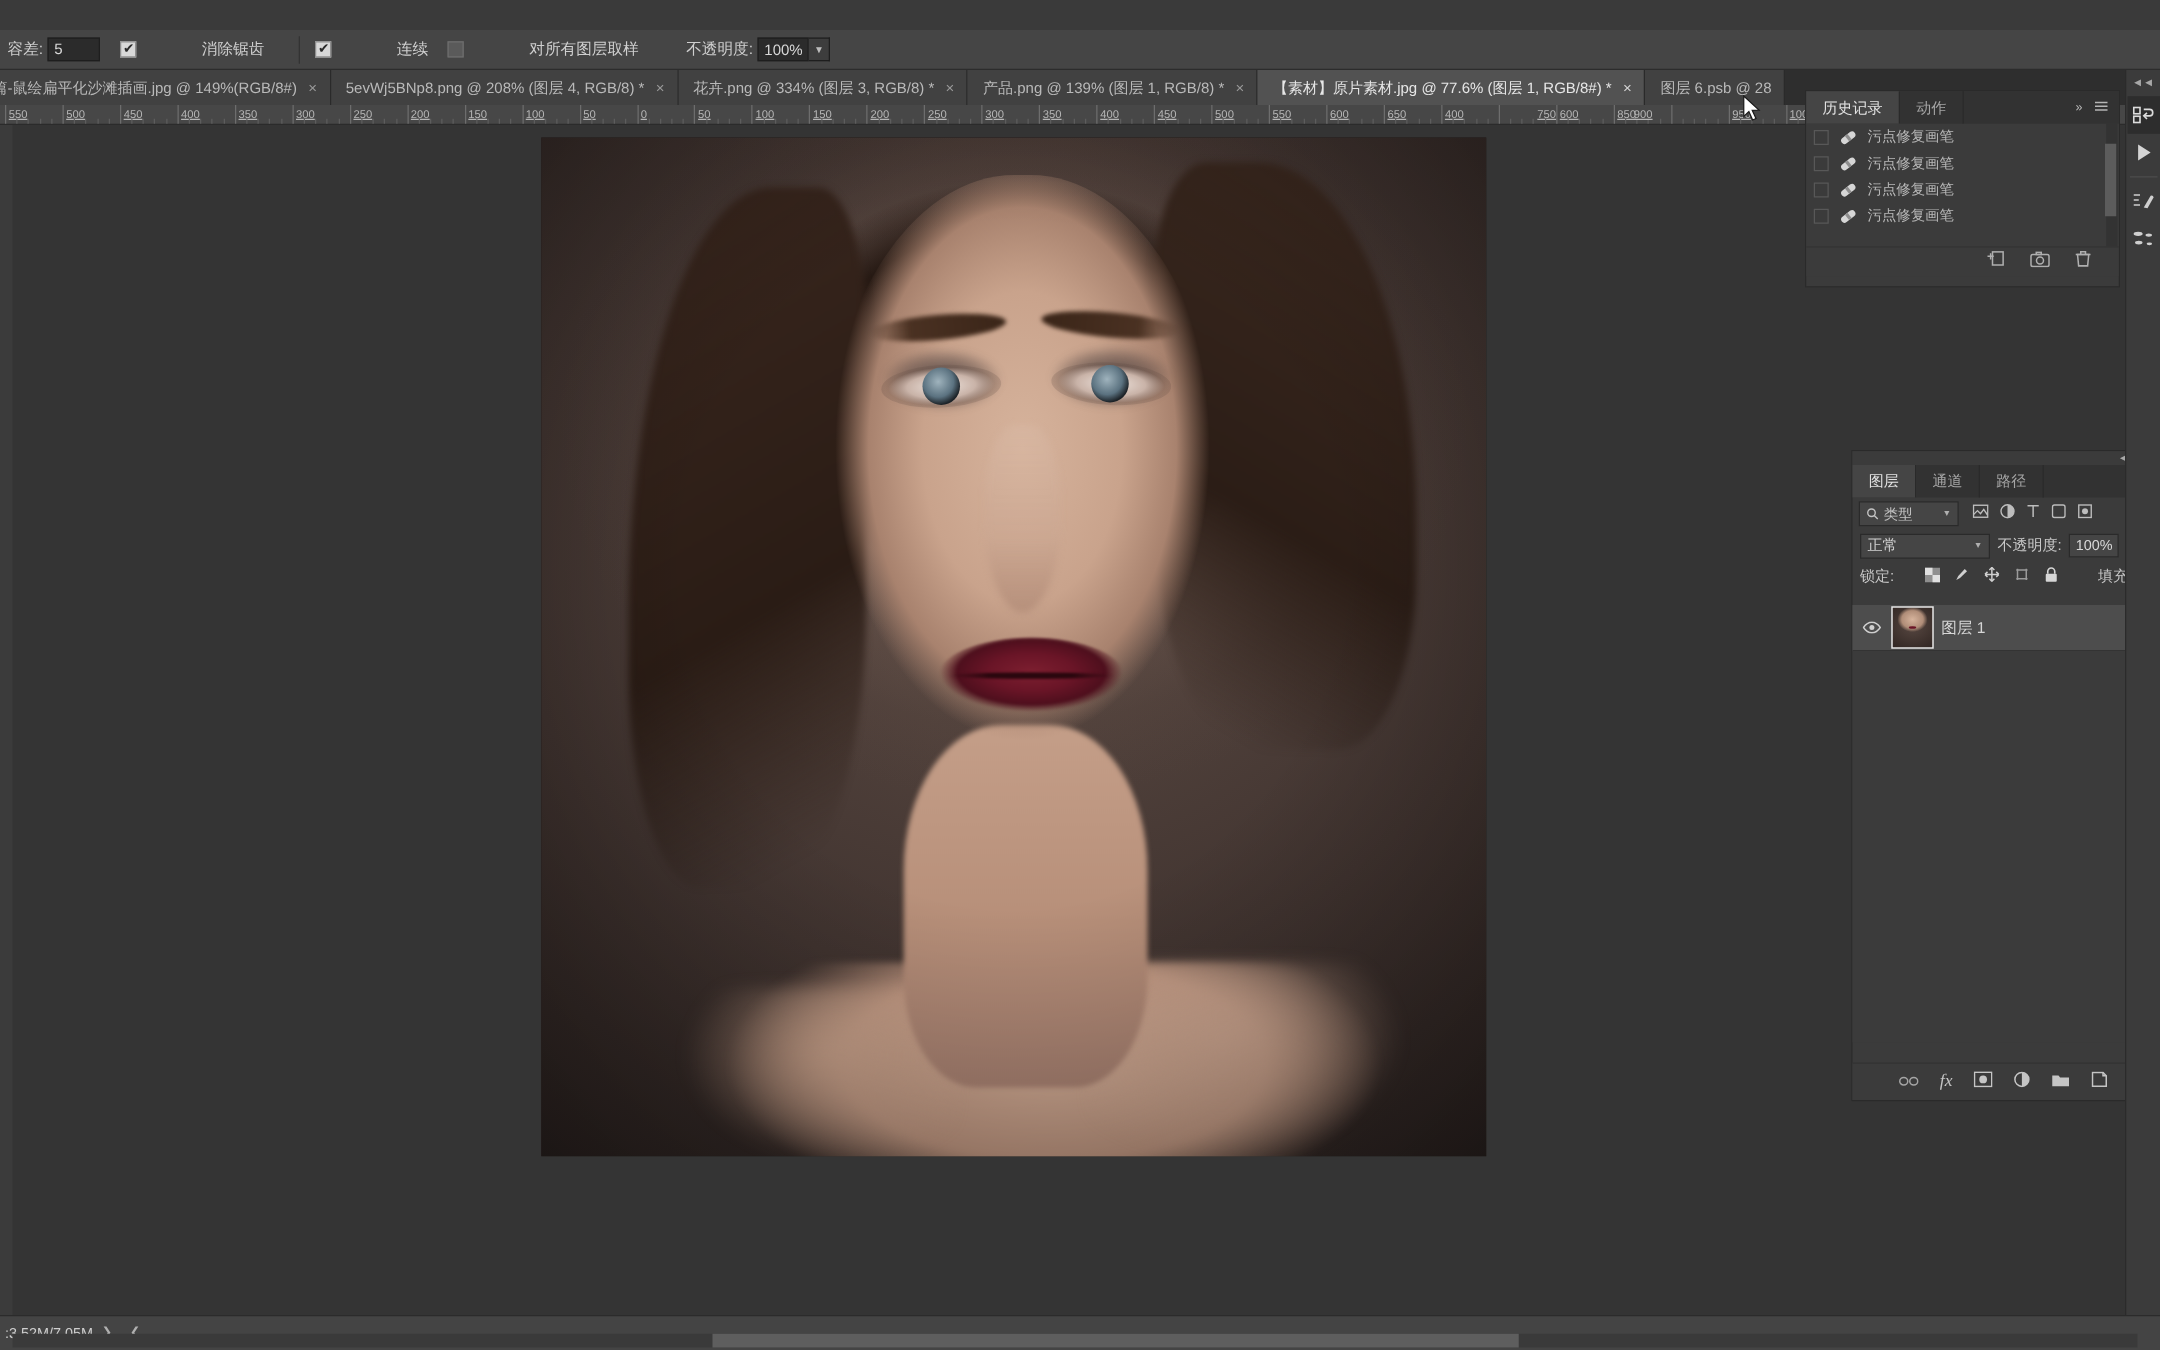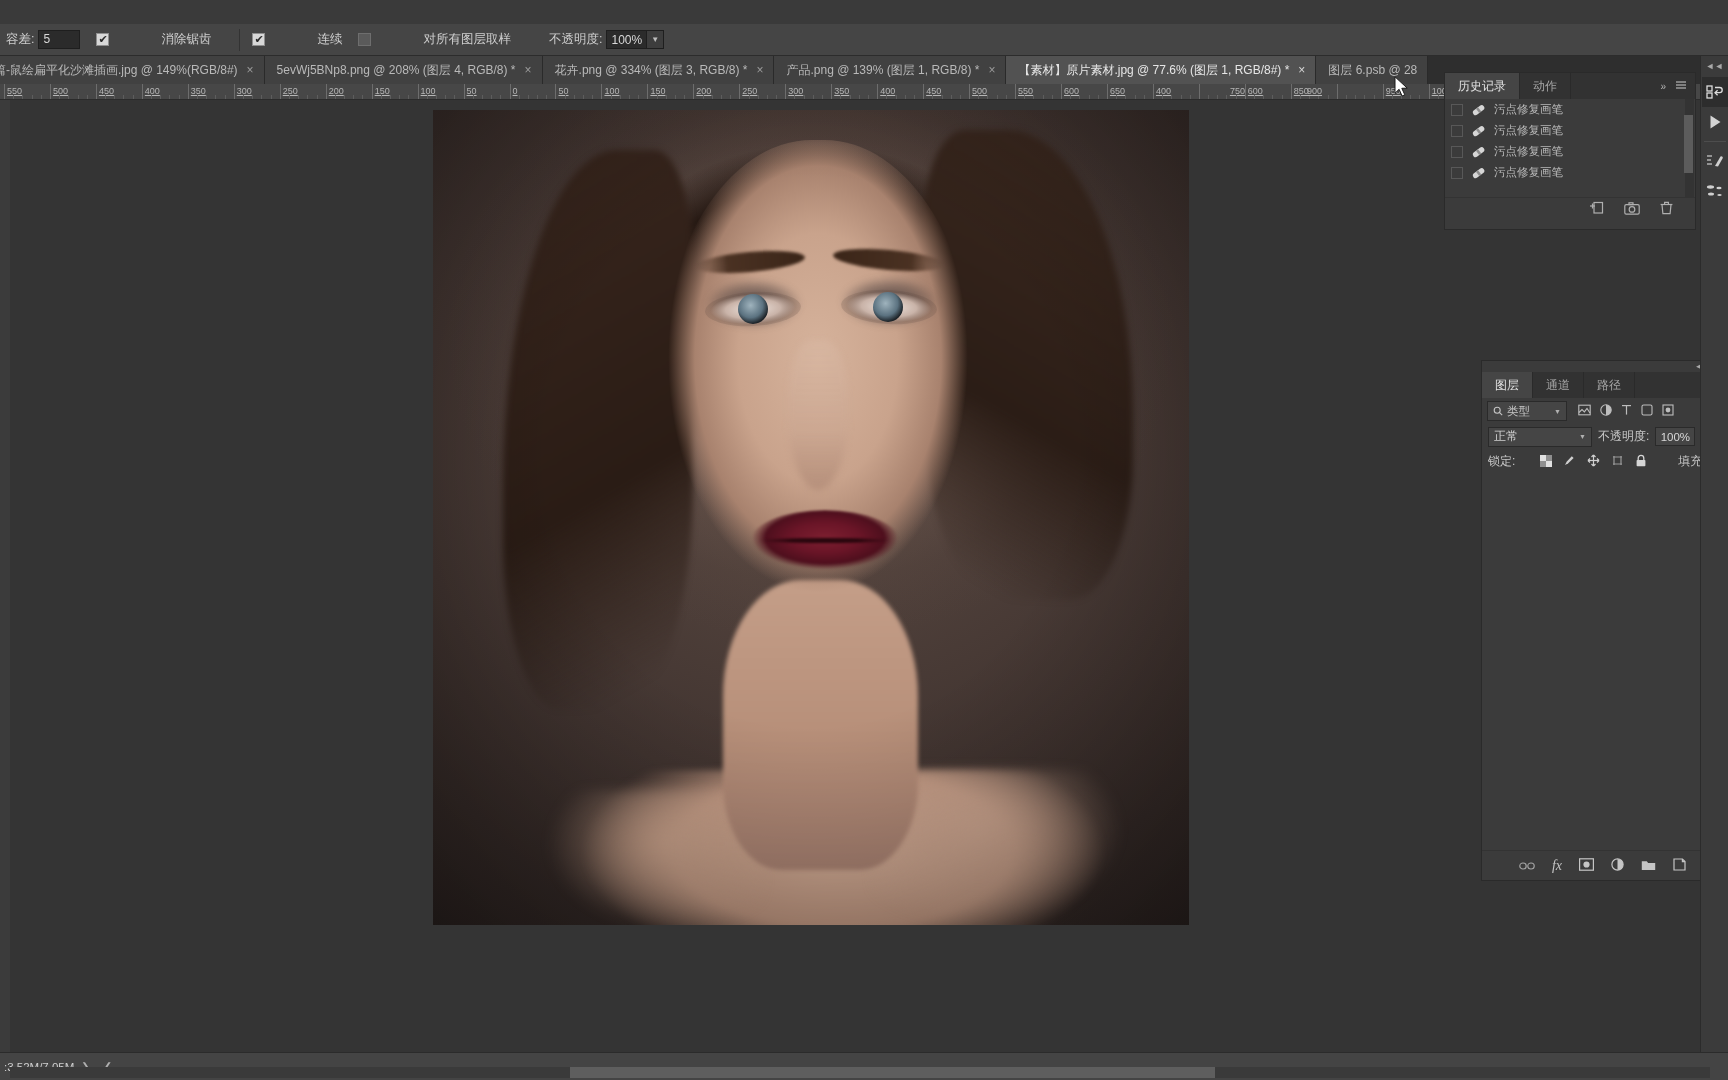--- a/index.html
+++ b/index.html
@@ -765,20 +765,32 @@
               <rect x="1.6" y="5.9" width="8.8" height="6.4" rx="0.8" fill="#d6d6d6"></rect>
             </svg>
         </span>
       </div>
       <span class="lp-sm" style="margin-left:6px;">填充:</span>
       <div class="lp-num">100%</div>
       <div class="lp-numcar">▼</div>
     </div>
 
     <div class="lp-list">
+      <div class="layer sel">
+        <span class="lyr-eye">
+          <svg width="15" height="10" viewBox="0 0 15 10">
+              <path d="M0.8 5s2.8-4.2 6.7-4.2S14.2 5 14.2 5s-2.8 4.2-6.7 4.2S0.8 5 0.8 5z" fill="none" stroke="#cfcfcf" stroke-width="1.1"></path>
+              <circle cx="7.5" cy="5" r="2" fill="#cfcfcf"></circle>
+            </svg>
+        </span>
+        <span class="lyr-thumb sel">
+            <span class="lyr-mini"></span>
+          </span>
+        <span class="lyr-name">图层 1</span>
+      </div>
     </div>
 
     <div class="lp-foot">
       <span>
         <svg width="16" height="10" viewBox="0 0 16 10" fill="none" stroke="#a5a5a5" stroke-width="1.2">
             <rect x="0.8" y="2" width="6.4" height="6" rx="3.2"></rect>
             <rect x="8.8" y="2" width="6.4" height="6" rx="3.2"></rect>
           </svg>
       </span>
       <span style="font-size:14px;font-style:italic;color:#c5c5c5;font-family:'Liberation Serif',serif;">fx</span>

